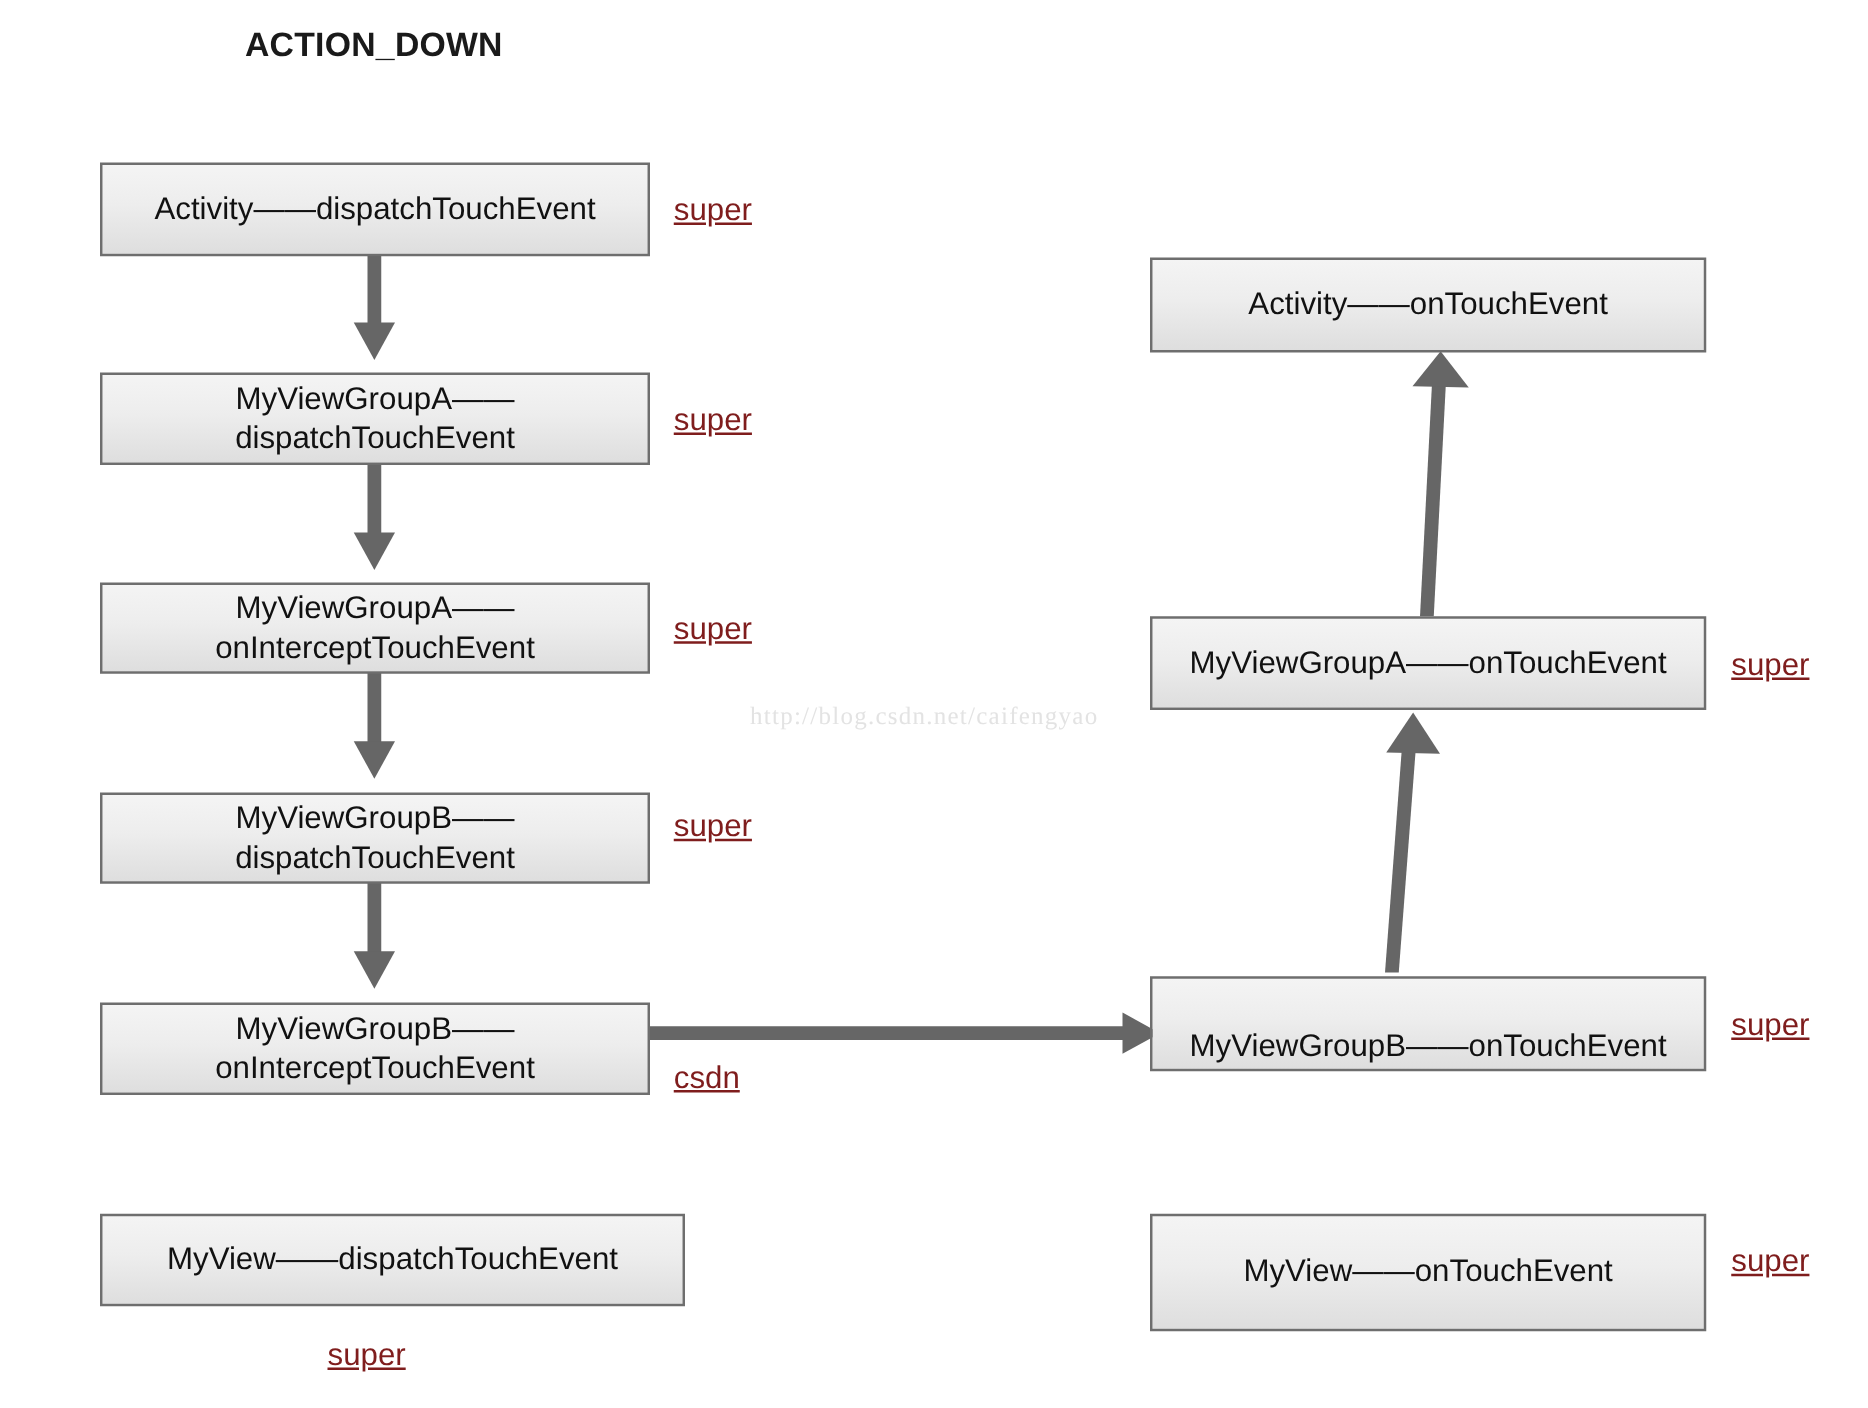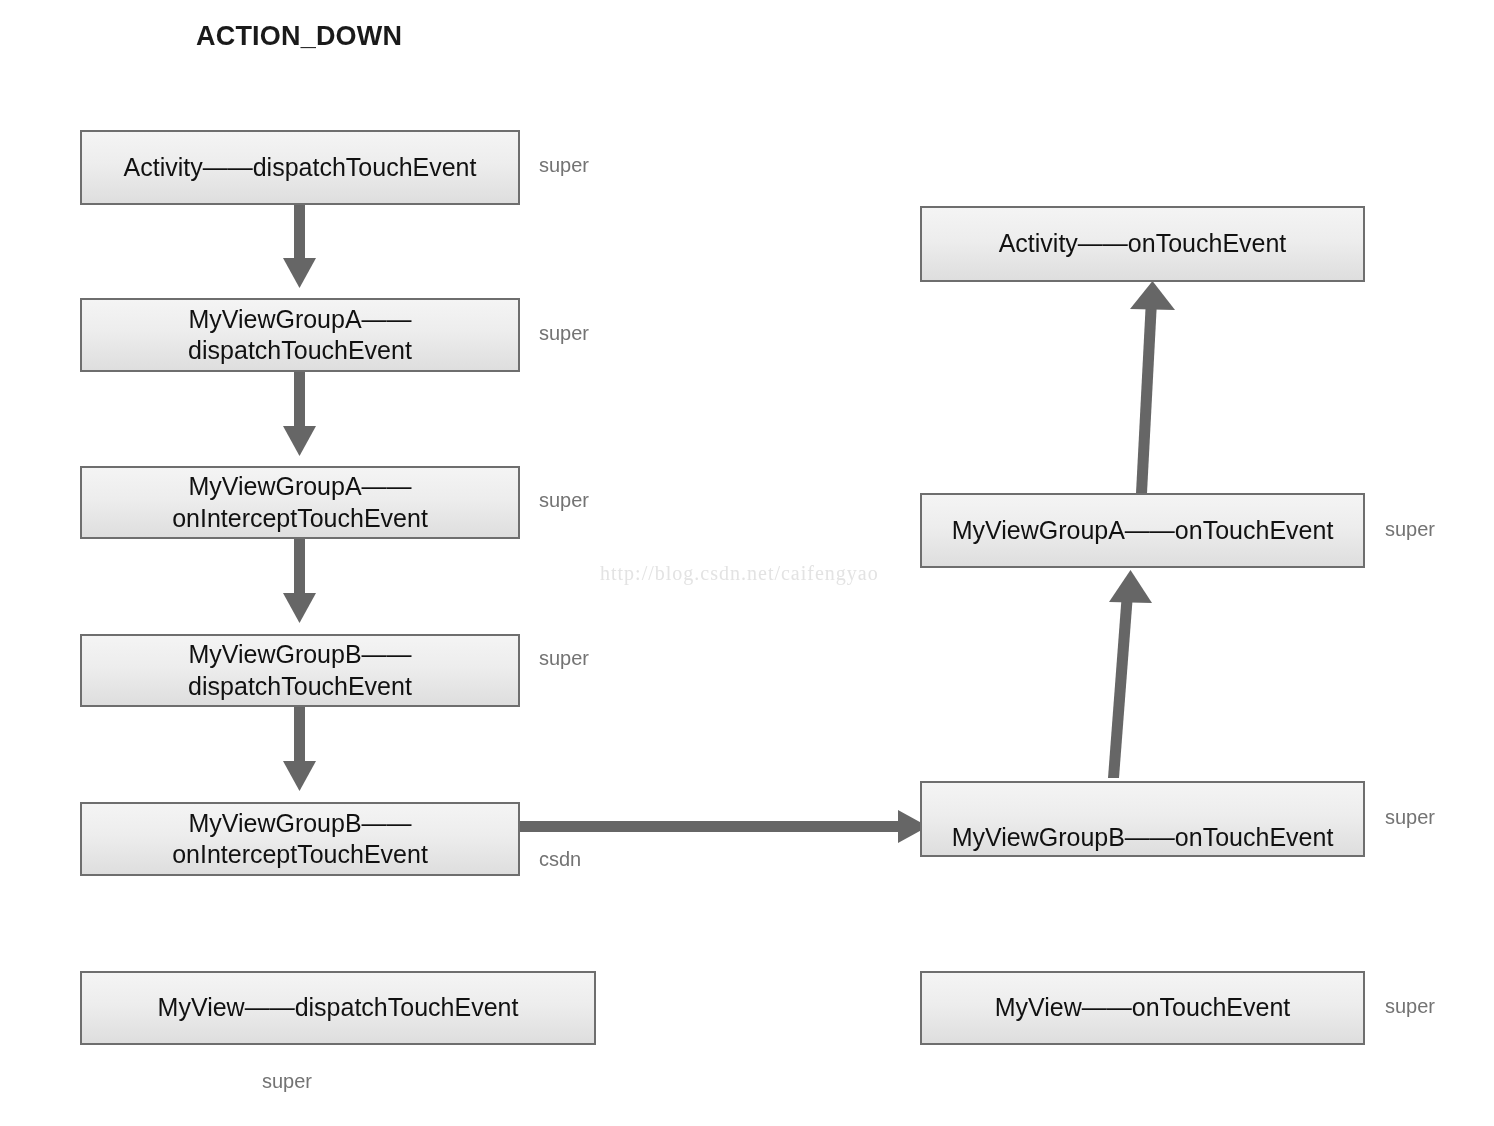--- a/index.html
+++ b/index.html
@@ -36,23 +36,24 @@
     justify-content: center;
     text-align: center;
     color: #111111;
     font-size: 25px;
     line-height: 1.25;
     padding: 2px 14px;
   }
   .node-box .label-line { display: block; white-space: nowrap; }
   .side-label {
     position: absolute;
-    font-size: 20px;
-    color: #737373;
+    font-size: 25px;
+    color: #7f1d1d;
     white-space: nowrap;
+    text-decoration: underline;
   }
   .watermark {
     position: absolute;
     font-family: "Liberation Serif", serif;
     font-size: 20px;
     color: #e3e3e3;
     letter-spacing: 1px;
     white-space: nowrap;
     user-select: none;
   }
@@ -141,21 +142,21 @@
   <div class="side-label" style="left:539px; top:647px;">super</div>
 
   <div class="node-box" style="left:80px; top:802px; width:440px; height:74px;">
     <span>
       <span class="label-line">MyViewGroupB——</span>
       <span class="label-line">onInterceptTouchEvent</span>
     </span>
   </div>
   <div class="side-label" style="left:539px; top:848px;">csdn</div>
 
-  <div class="node-box" style="left:80px; top:971px; width:516px; height:74px;">
+  <div class="node-box" style="left:80px; top:971px; width:468px; height:74px;">
     <span>
       <span class="label-line">MyView——dispatchTouchEvent</span>
     </span>
   </div>
   <div class="side-label" style="left:262px; top:1070px;">super</div>
 
   <div class="node-box" style="left:920px; top:493px; width:445px; height:75px;">
     <span>
       <span class="label-line">MyViewGroupA——onTouchEvent</span>
     </span>
@@ -168,20 +169,20 @@
   </div>
   <div class="side-label" style="left:1385px; top:518px;">super</div>
 
   <div class="node-box" style="left:920px; top:781px; width:445px; height:76px;align-items:flex-end;">
     <span>
       <span class="label-line">MyViewGroupB——onTouchEvent</span>
     </span>
   </div>
   <div class="side-label" style="left:1385px; top:806px;">super</div>
 
-  <div class="node-box" style="left:920px; top:971px; width:445px; height:74px;">
+  <div class="node-box" style="left:920px; top:971px; width:445px; height:94px;">
     <span>
       <span class="label-line">MyView——onTouchEvent</span>
     </span>
   </div>
   <div class="side-label" style="left:1385px; top:995px;">super</div>
 
 </div>
 
 </body></html>

